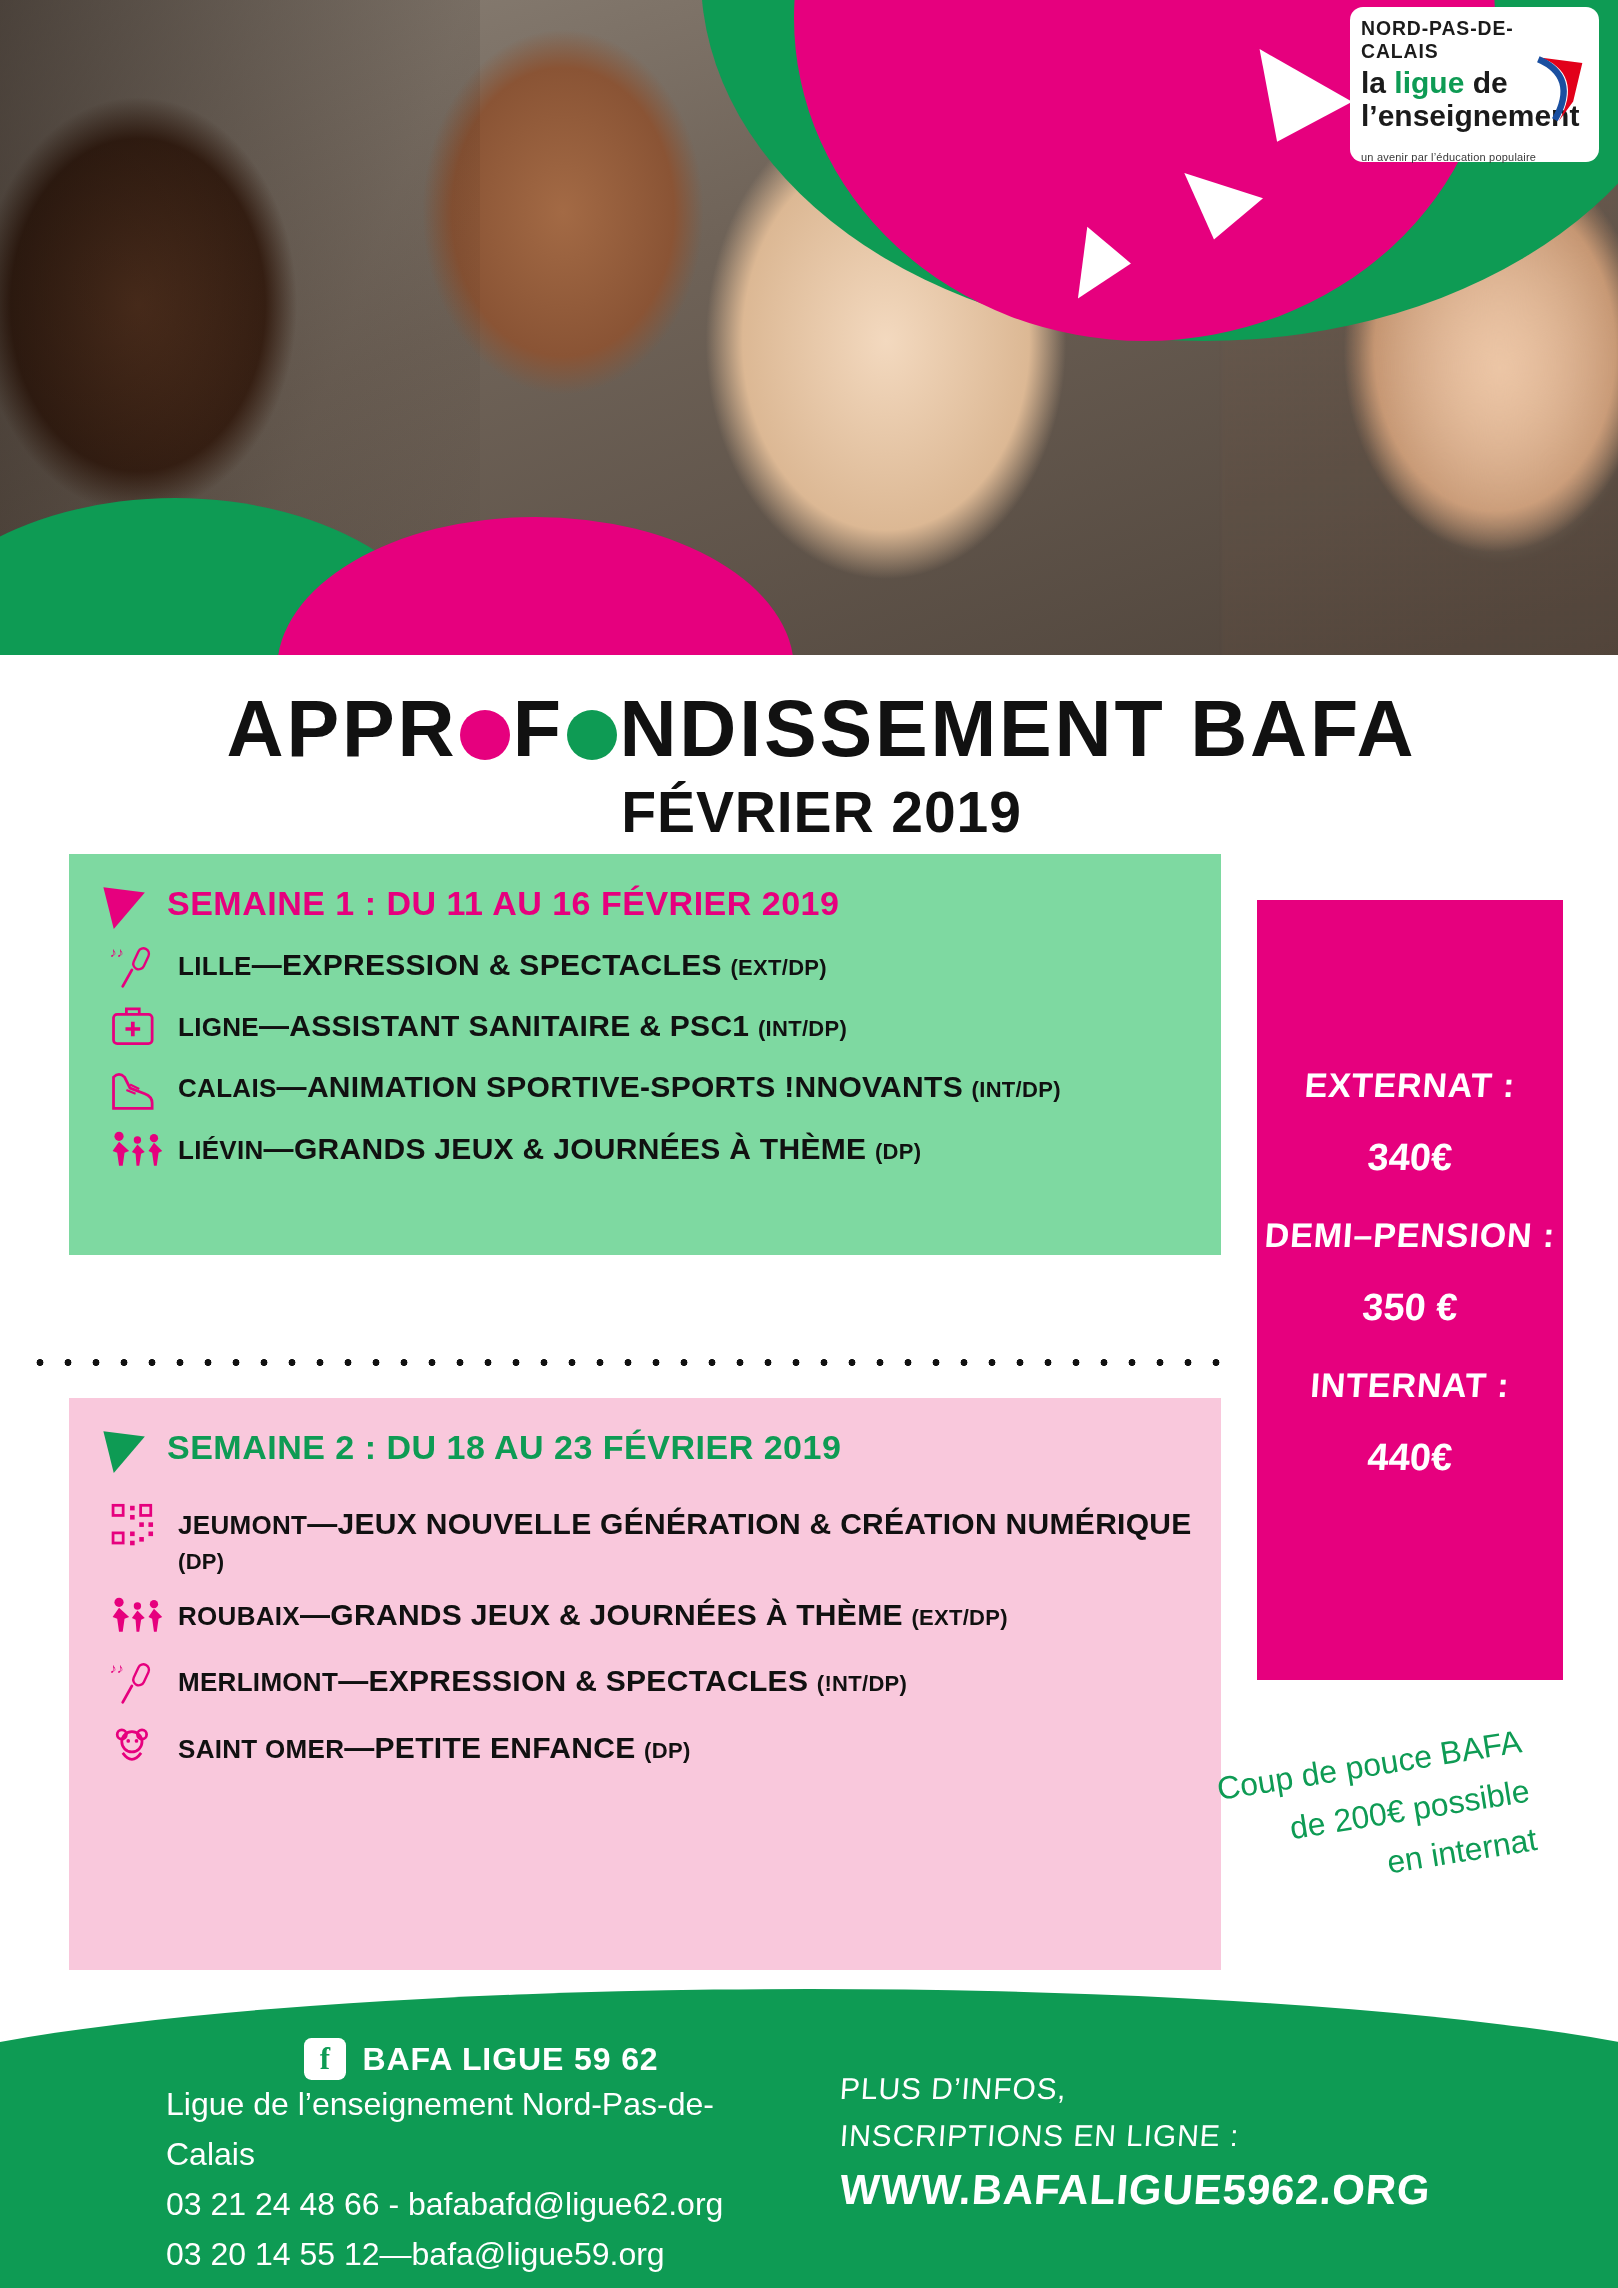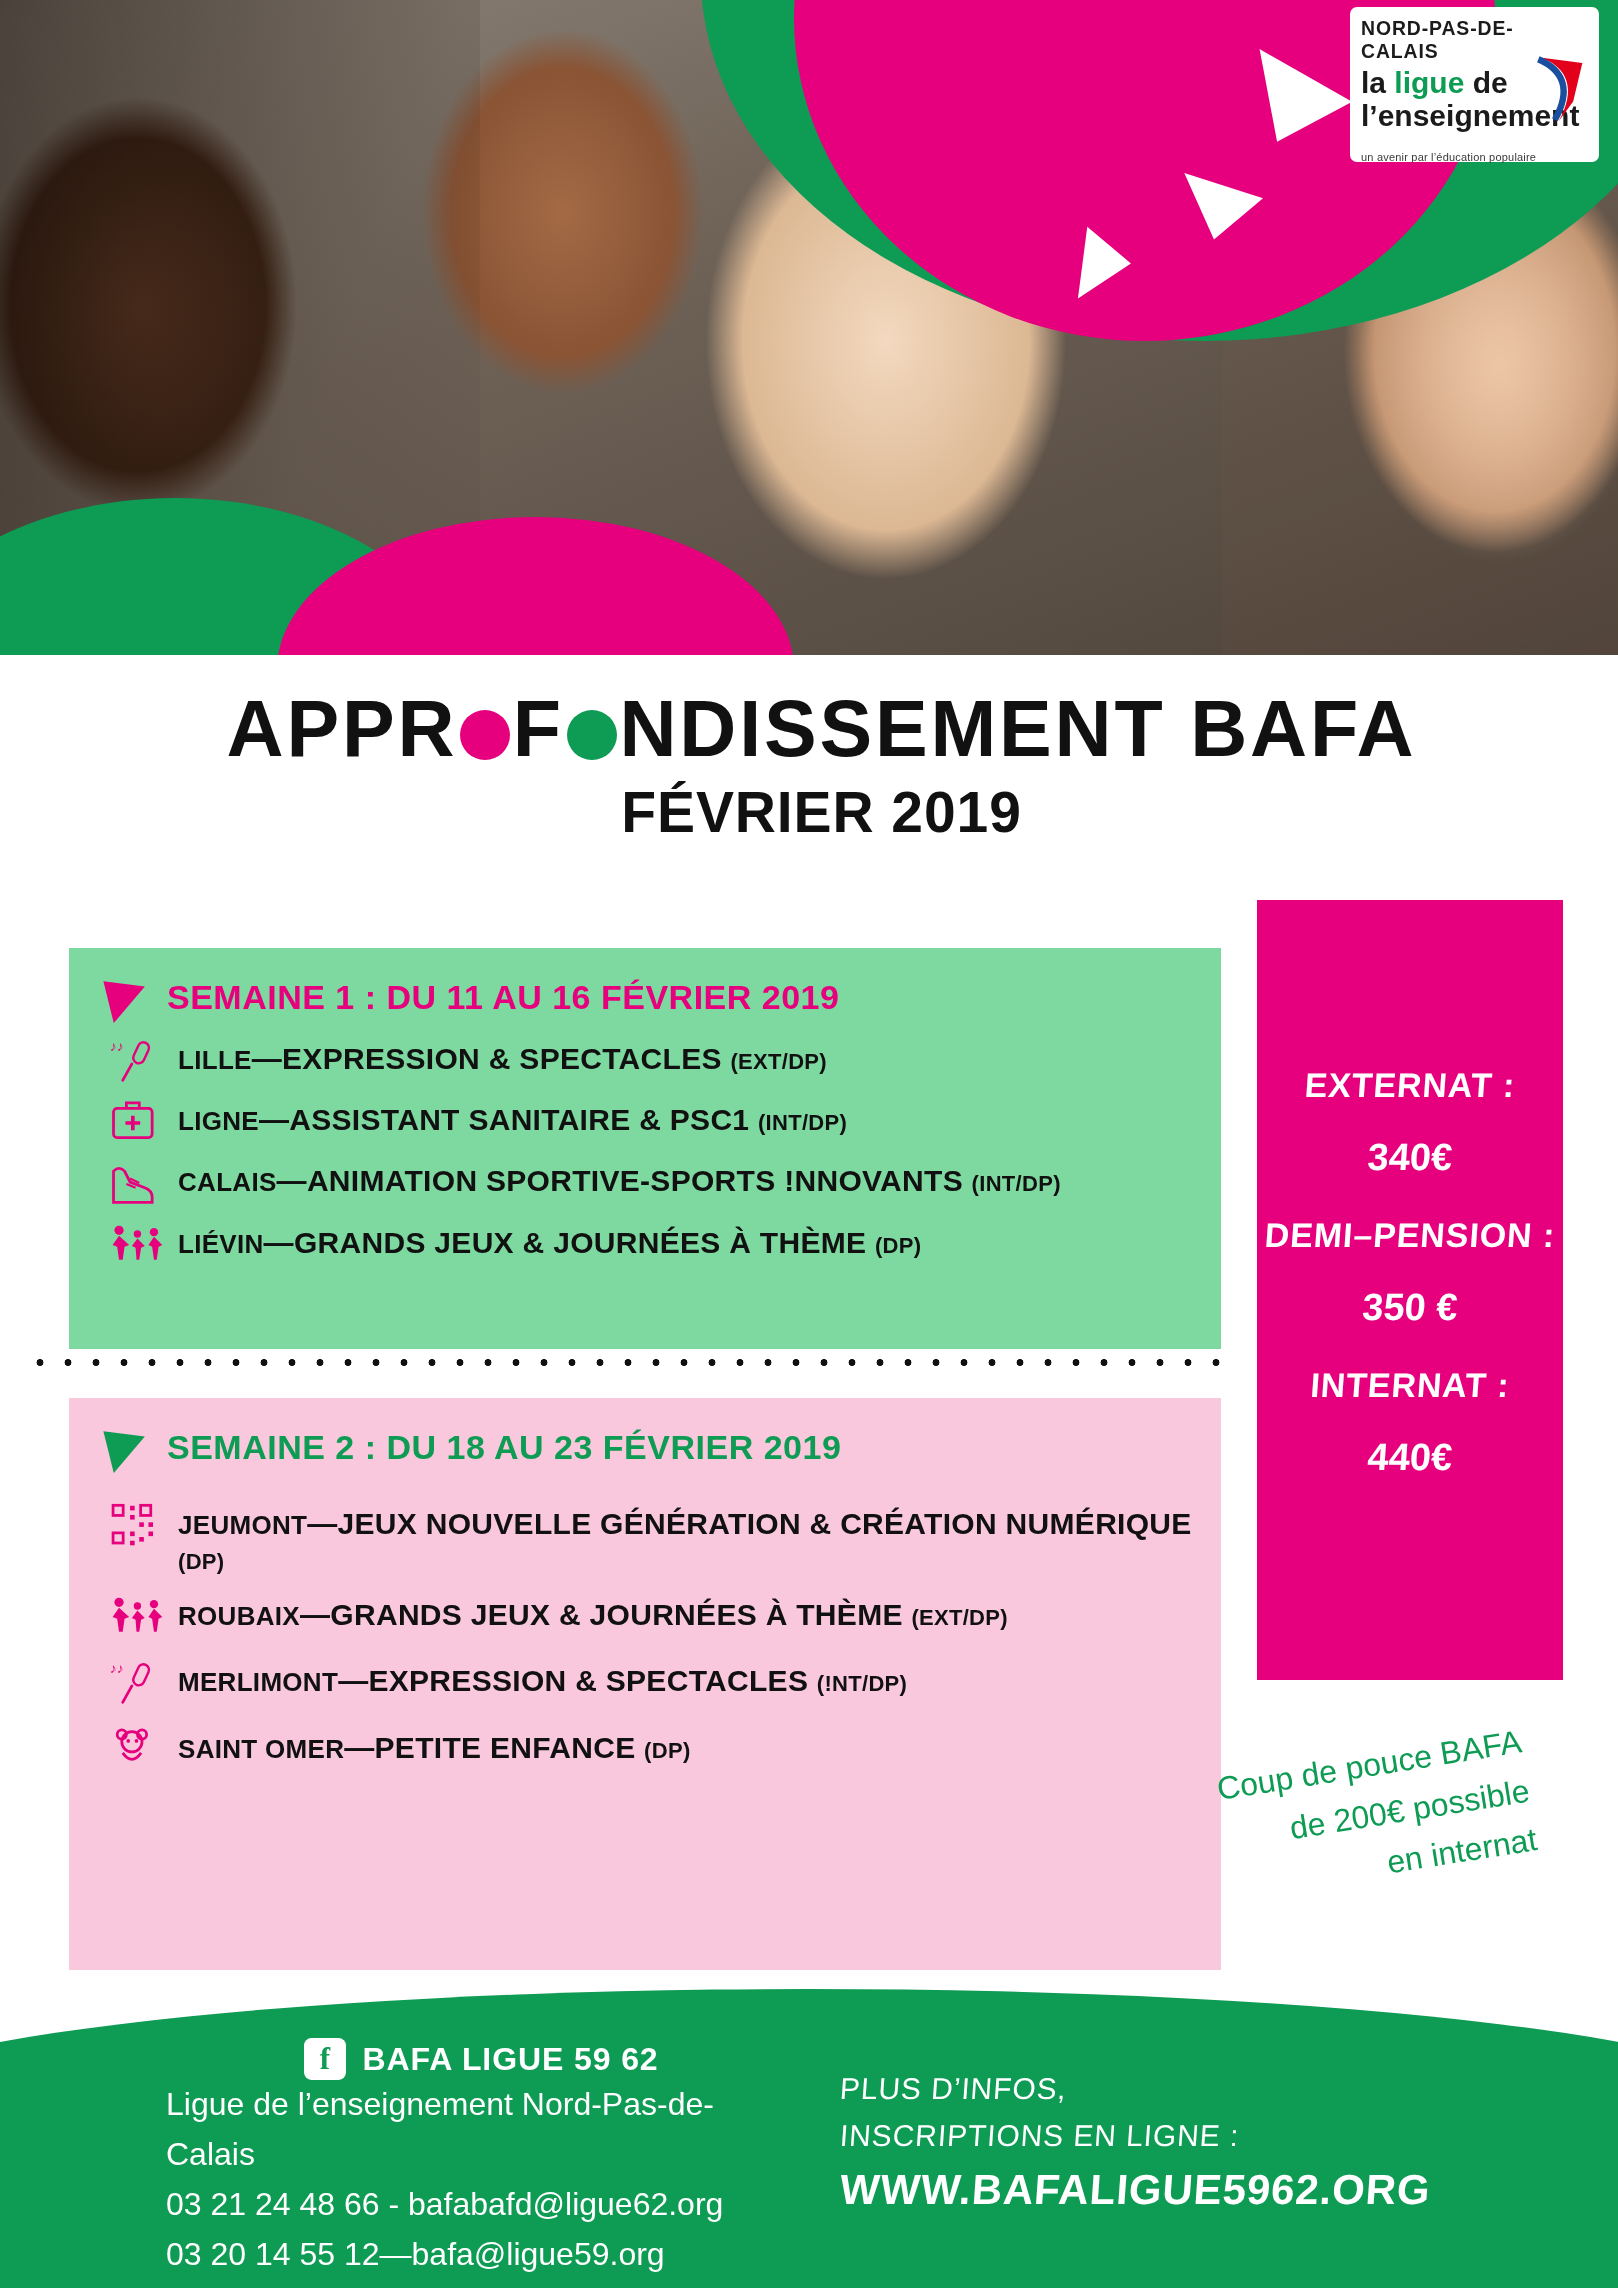--- a/index.html
+++ b/index.html
@@ -111,21 +111,21 @@
     left: 0; top: 655px; width: 1619px; height: 37px;
     background: #ffffff;
   }
 
   
   .logo-box {
     position: absolute;
     right: 20px; top: 7.4px;
     width: 249px; height: 155px;
     background: #ffffff;
-    border-radius: 7px;
+    border-radius: 13px;
     padding: 9.2px 11px;
   }
   .logo-line1 {
     font-weight: bold;
     font-size: 19.4px;
     letter-spacing: 0.9px;
     color: #1b1b1b;
   }
   .logo-line2 {
     font-weight: bold;
@@ -173,21 +173,21 @@
     font-size: 57px;
     font-weight: bold;
     color: #111111;
     letter-spacing: 0.9px;
     margin-top: 3.7px;
   }
 
   
   .week1 {
     position: absolute;
-    left: 69px; top: 948px;
+    left: 69px; top: 854px;
     width: 1152px; height: 401px;
     background: #7ed9a1;
   }
   .week2 {
     position: absolute;
     left: 69px; top: 1398px;
     width: 1152px; height: 572px;
     background: #f9c8dc;
   }
   .week-head {

